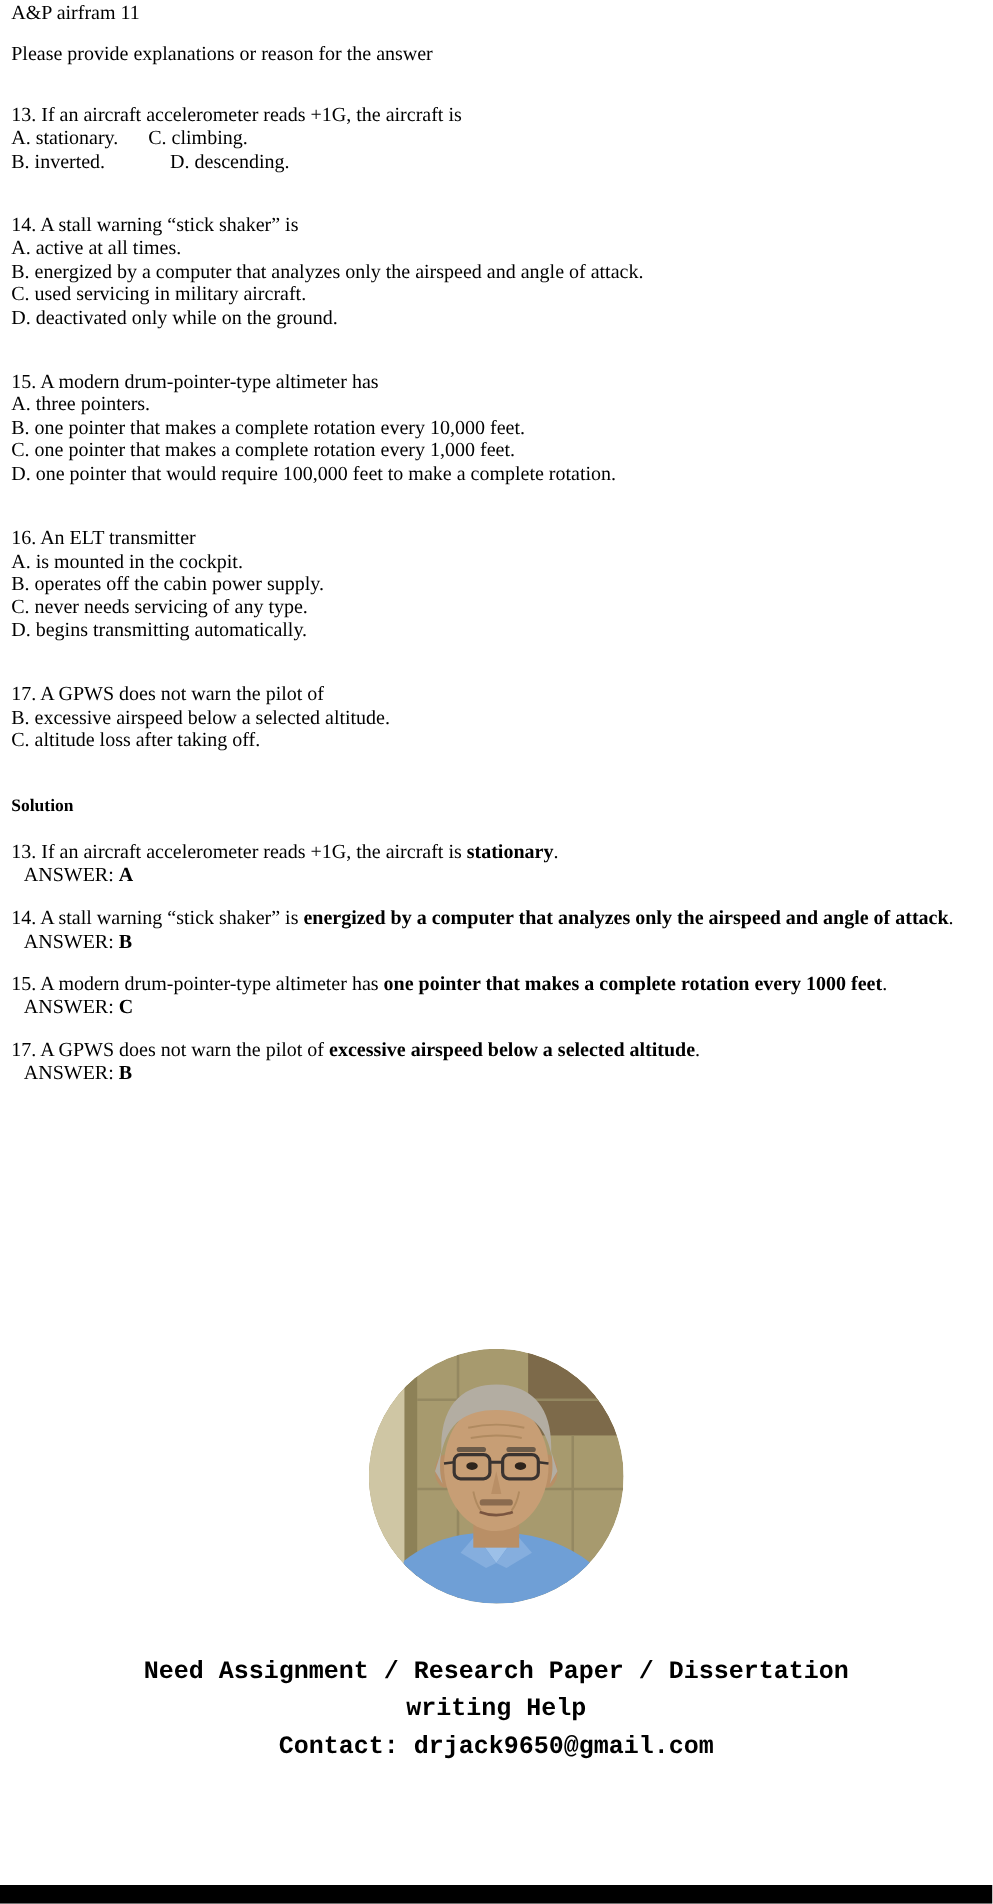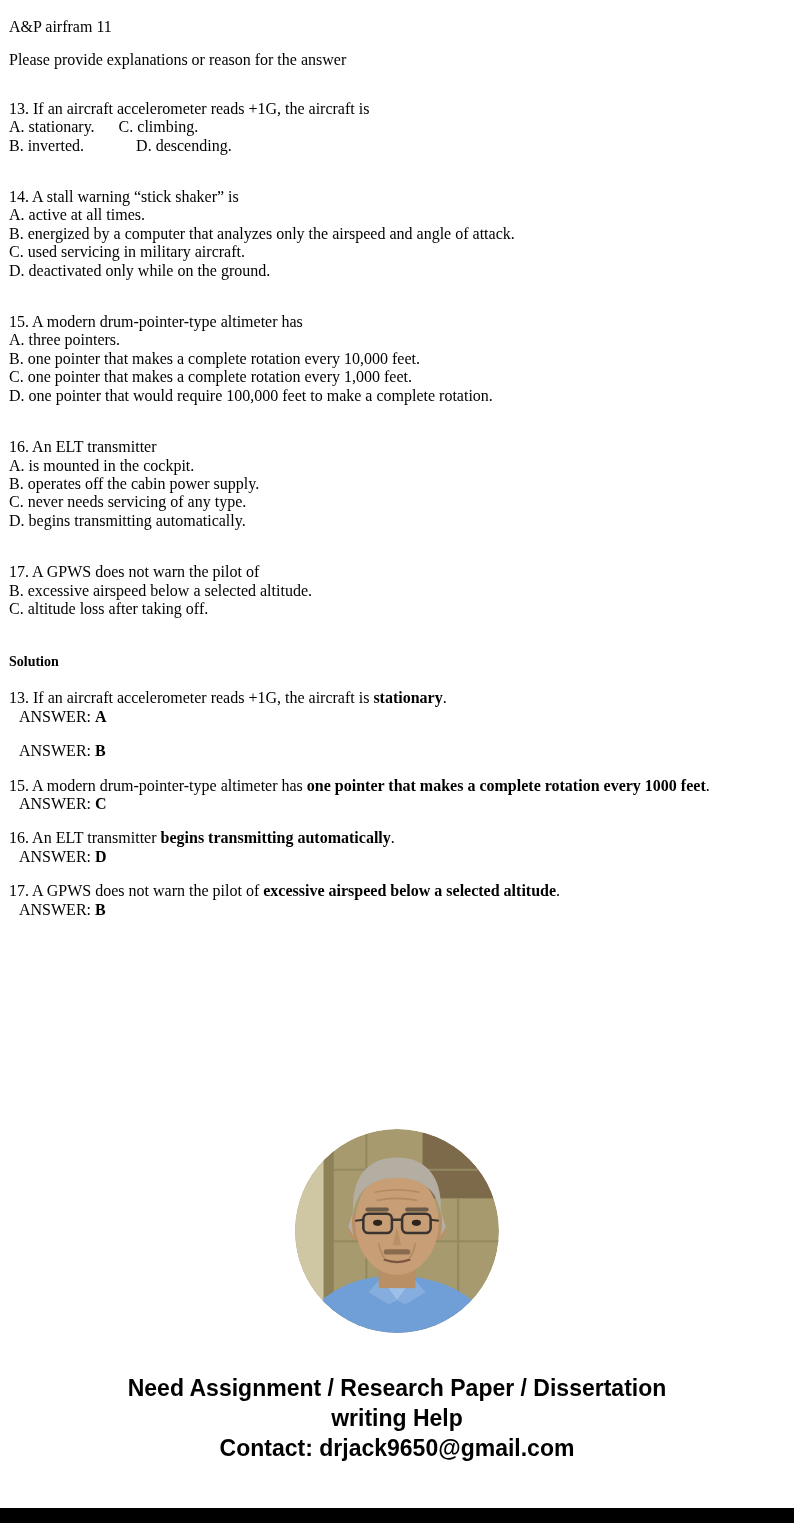--- a/index.html
+++ b/index.html
@@ -6,21 +6,21 @@
   body {
     width: 794px;
     height: 1523px;
     background: #ffffff;
     color: #000000;
     font-family: "Liberation Serif", serif;
     font-size: 16px;
     position: relative;
     overflow: hidden;
   }
-  .doc { padding: 18px 9px 0 9px; }
+  .doc { padding: 2px 9px 0 9px; }
   p { margin: 0; line-height: 18.4px; white-space: pre-wrap; }
 
   .title { margin-bottom: 15px; }
   .instruction { margin-bottom: 30px; }
 
   .q { margin-bottom: 33px; }
   .q p { margin: 0; }
 
   .solution-heading {
     font-family: "Liberation Serif", serif;
@@ -42,23 +42,23 @@
     width: 204px;
     height: 204px;
     border-radius: 50%;
     overflow: hidden;
     flex: 0 0 auto;
   }
 
   .footer {
     margin-top: 40px;
     text-align: center;
-    font-family: Liberation Sans, sans-serif;
+    font-family: Liberation Mono, monospace;
     font-weight: bold;
-    font-size: 23px;
+    font-size: 20px;
     line-height: 30px;
   }
   .footer p { line-height: 30px; white-space: normal; }
 
   .bottom-bar {
     position: absolute;
     left: 0; right: 0; bottom: 0;
     height: 15px;
     background: #000000;
   }
@@ -108,32 +108,29 @@
   </div>
 
   <h3 class="solution-heading">Solution</h3>
 
   <div class="sol-item">
     <p class="statement"><span>13. If an aircraft accelerometer reads +1G, the aircraft is </span><strong>stationary</strong><span>.</span></p>
     <p class="answer"><span>ANSWER: </span><strong>A</strong></p>
   </div>
 
   <div class="sol-item">
+    <p class="statement"><span>14. A stall warning “stick shaker” is </span><strong>energized by a computer that analyzes only the airspeed and angle of attack</strong><span>.</span></p>
     <p class="answer"><span>ANSWER: </span><strong>B</strong></p>
   </div>
 
   <div class="sol-item">
     <p class="statement"><span>15. A modern drum-pointer-type altimeter has </span><strong>one pointer that makes a complete rotation every 1000 feet</strong><span>.</span></p>
     <p class="answer"><span>ANSWER: </span><strong>C</strong></p>
   </div>
 
-  <div class="sol-item">
-    <p class="statement"><span>16. An ELT transmitter </span><strong>begins transmitting automatically</strong><span>.</span></p>
-    <p class="answer"><span>ANSWER: </span><strong>D</strong></p>
-  </div>
 
   <div class="sol-item">
     <p class="statement"><span>17. A GPWS does not warn the pilot of </span><strong>excessive airspeed below a selected altitude</strong><span>.</span></p>
     <p class="answer"><span>ANSWER: </span><strong>B</strong></p>
   </div>
 
   <div class="avatar-wrap">
     <div class="avatar">
       <svg viewBox="0 0 200 200" width="204" height="204">
         <defs>

